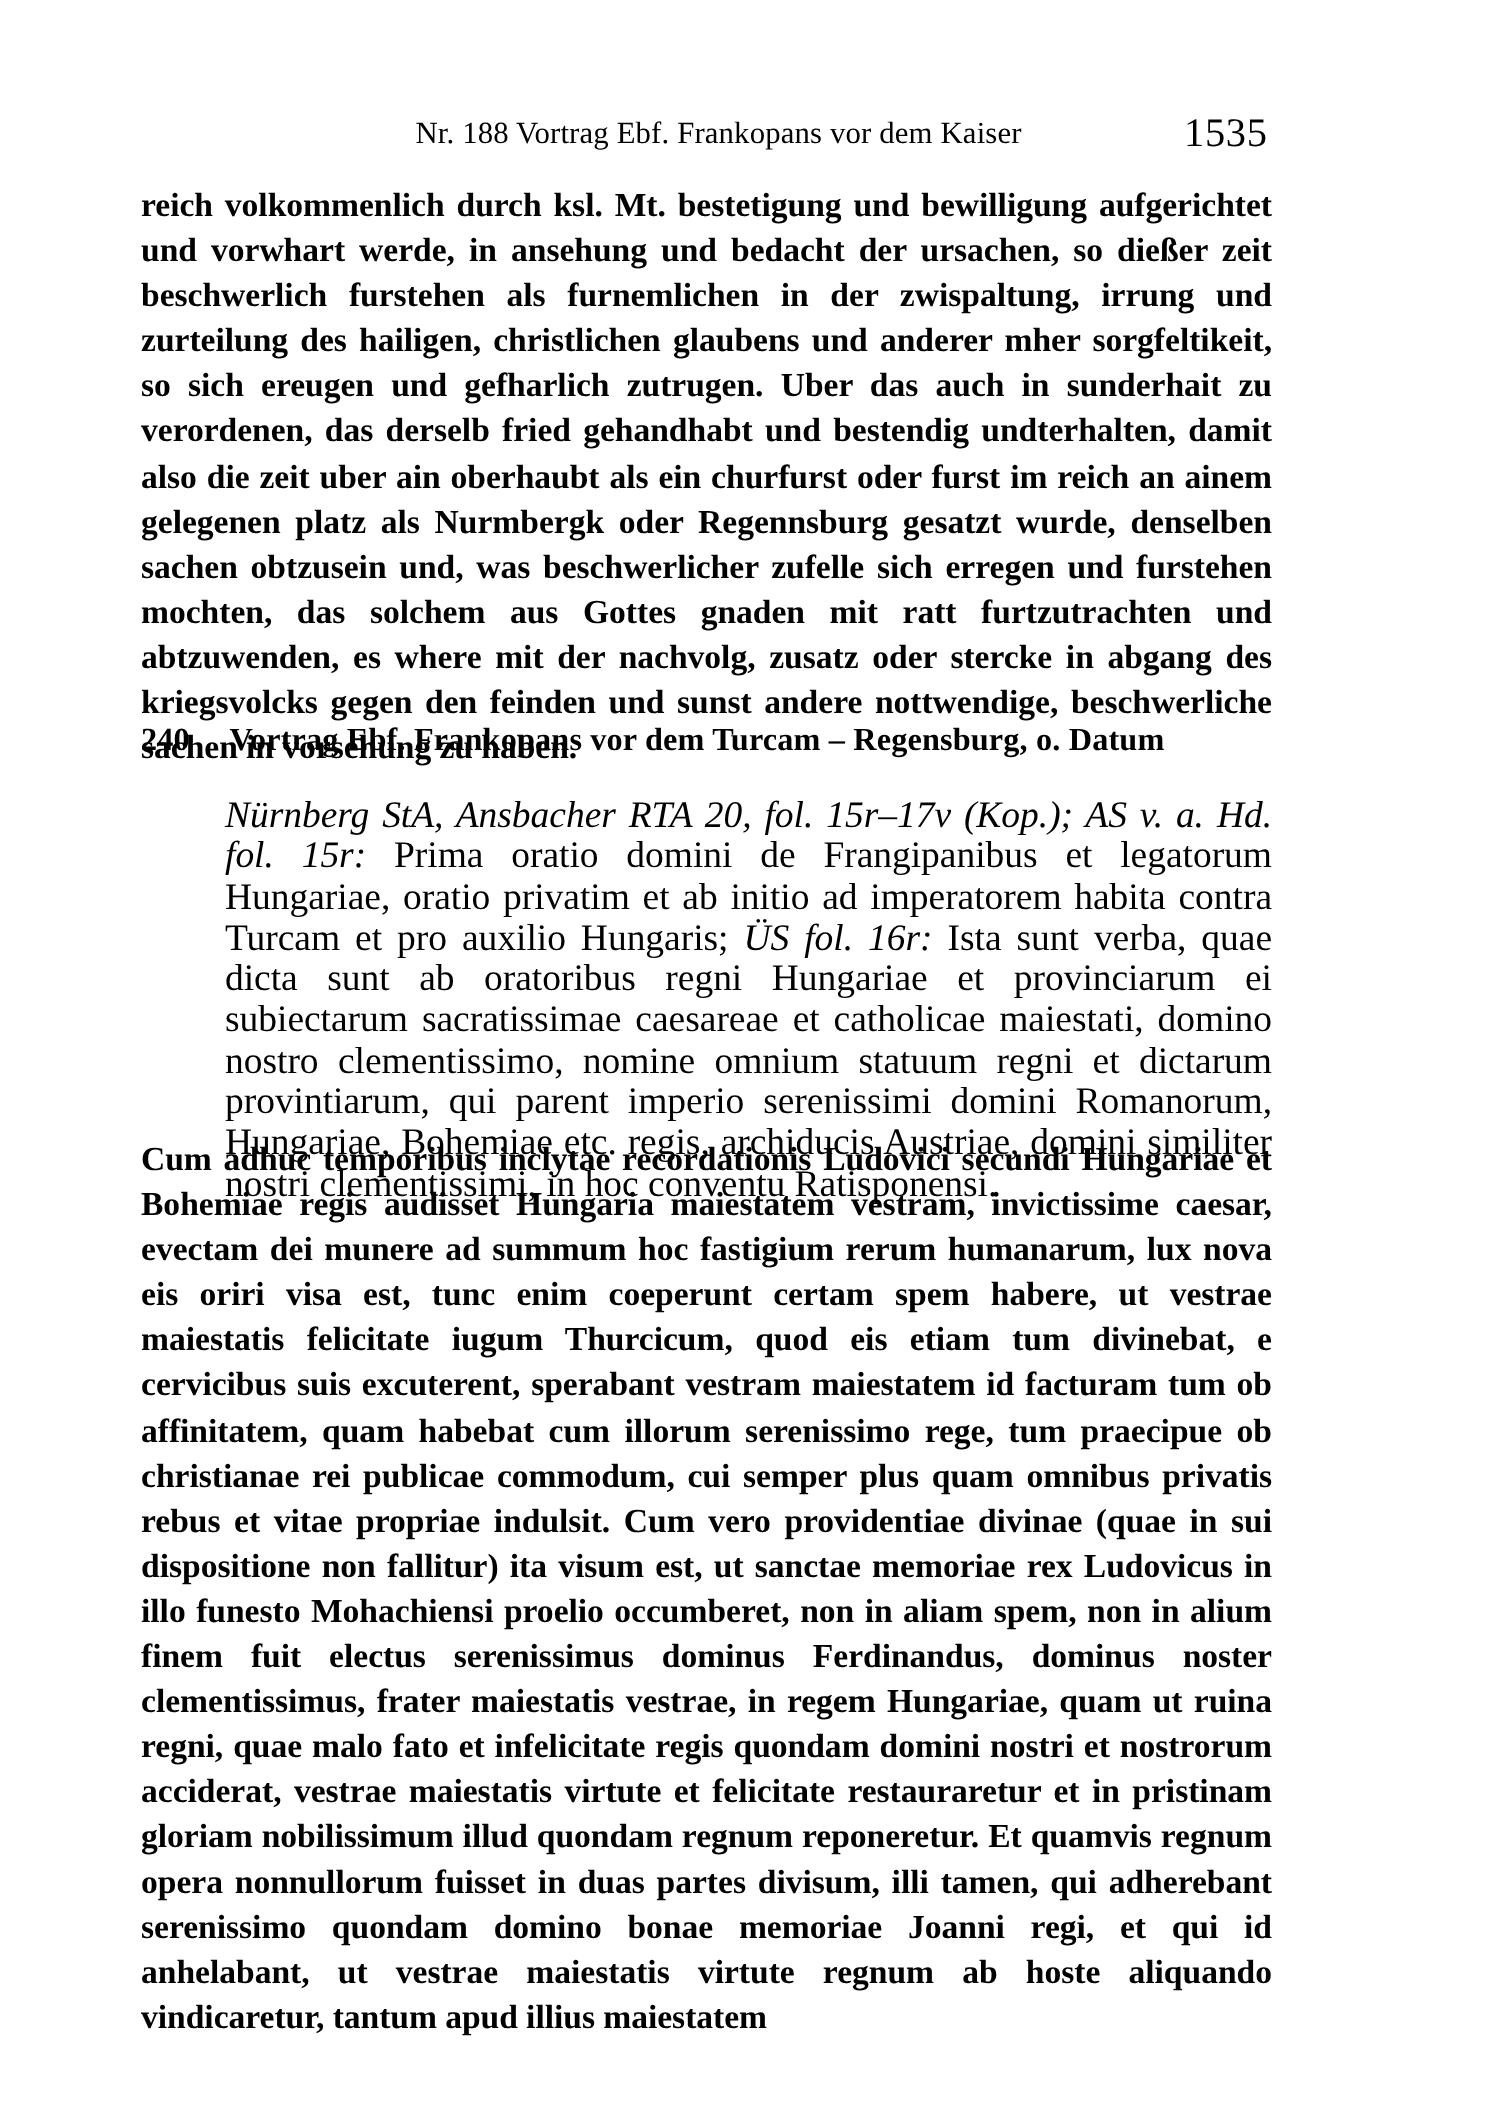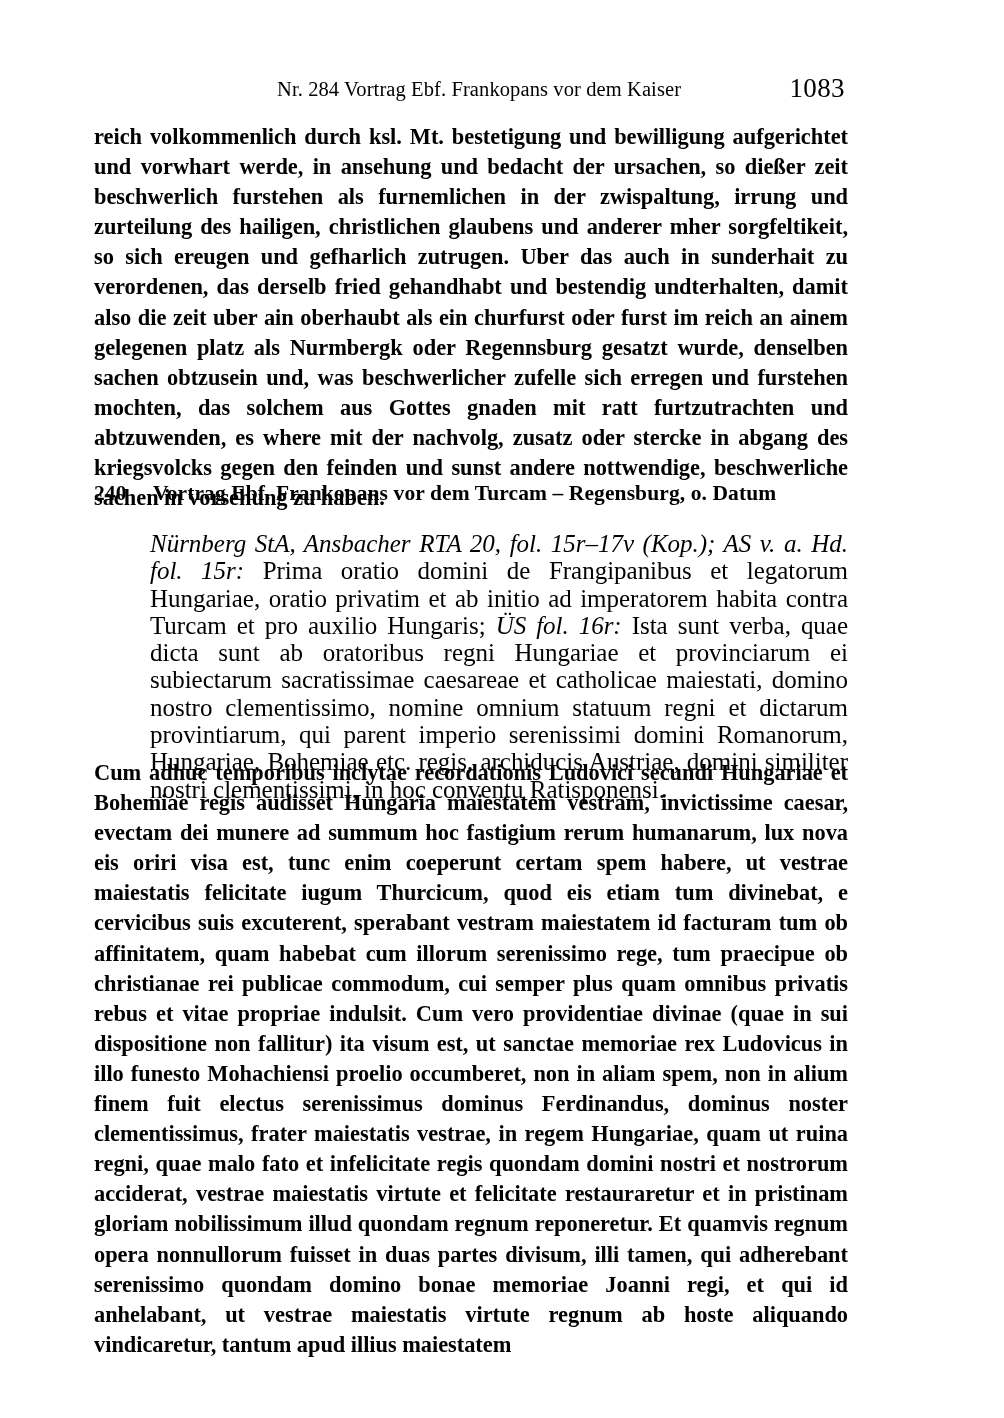--- a/index.html
+++ b/index.html
@@ -111,22 +111,22 @@
     top: 758px;
     font-weight: bold;
   }
 </style>
 </head>
 <body>
 
 <div class="page">
 
   <div class="running-head">
-    <div class="running-head-title">Nr. 284 Vortrag Ebf. Frankopans vor dem Kaiser</div>
-    <div class="running-head-pageno">1083</div>
+    <div class="running-head-title">Nr. 188 Vortrag Ebf. Frankopans vor dem Kaiser</div>
+    <div class="running-head-pageno">1535</div>
   </div>
 
   <div class="col body-par last-line-flush" id="par-german">reich volkommenlich durch ksl. Mt. bestetigung und bewilligung aufgerichtet und vorwhart werde, in ansehung und bedacht der ursachen, so dießer zeit beschwerlich furstehen als furnemlichen in der zwispaltung, irrung und zurteilung des hailigen, christlichen glaubens und anderer mher sorgfeltikeit, so sich ereugen und gefharlich zutrugen. Uber das auch in sunderhait zu verordenen, das derselb fried gehandhabt und bestendig undterhalten, damit also die zeit uber ain oberhaubt als ein churfurst oder furst im reich an ainem gelegenen platz als Nurmbergk oder Regennsburg gesatzt wurde, denselben sachen obtzusein und, was beschwerlicher zufelle sich erregen und furstehen mochten, das solchem aus Gottes gnaden mit ratt furtzutrachten und abtzuwenden, es where mit der nachvolg, zusatz oder stercke in abgang des kriegsvolcks gegen den feinden und sunst andere nottwendige, beschwerliche sachen in vorsehung zu haben.</div>
 
   <div class="col" id="section-heading">
     <span class="heading-number">240</span>
     <span class="heading-title">Vortrag Ebf. Frankopans vor dem Turcam – Regensburg, o. Datum</span>
   </div>
 
   <div class="col" id="source-note">

